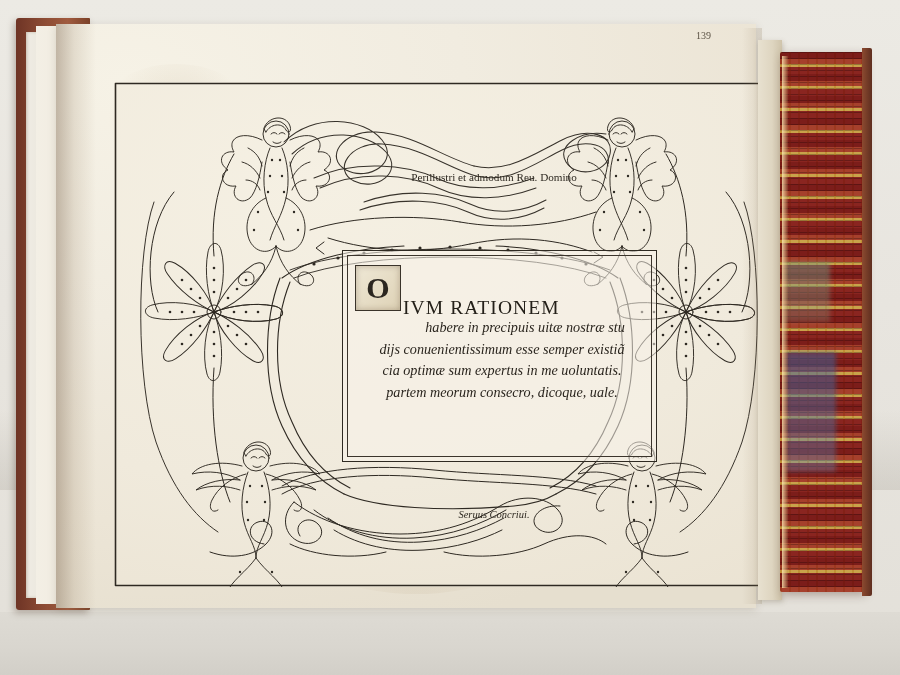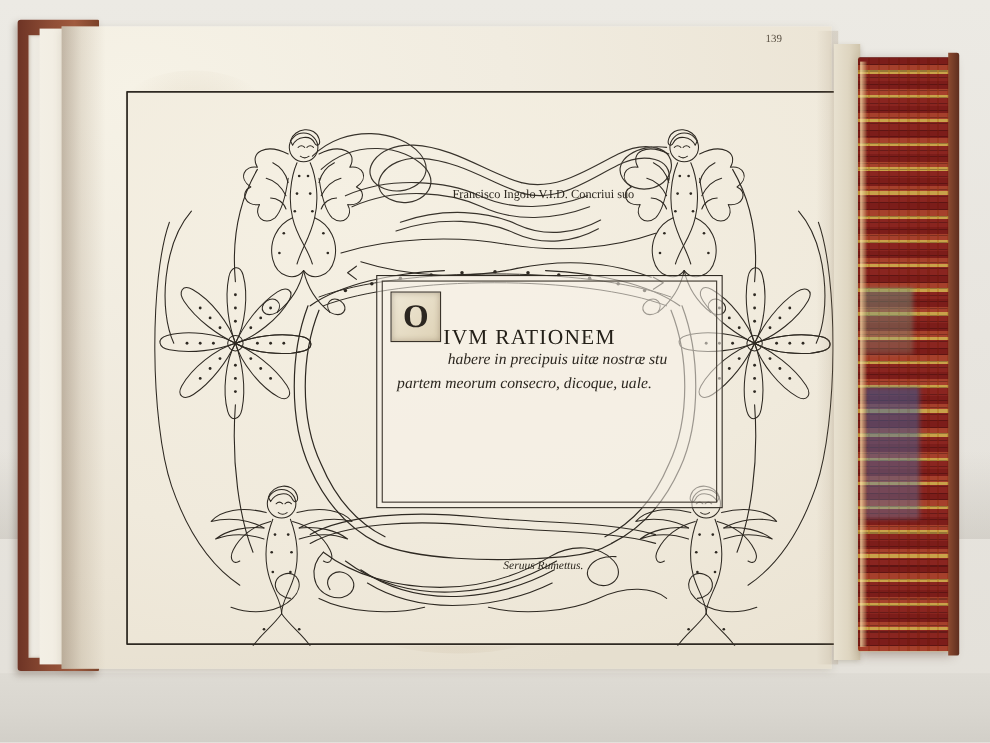--- a/index.html
+++ b/index.html
@@ -198,20 +198,21 @@
   }
   .body-text {
     position: absolute;
     left: 18px; top: 66px;
     width: 282px;
     font-family: "Liberation Serif", serif;
     font-size: 14.2px;
     line-height: 21.5px;
     color: #2a251e;
     font-style: italic;
+    text-align: center;
   }
   .body-text .ln { display: block; white-space: nowrap; }
   .body-text .ln:first-child { text-indent: 46px; }
 
   
   .dedication {
     position: absolute;
     left: 250px; top: 88px;
     width: 260px;
     text-align: center;
@@ -572,34 +573,36 @@
             </g>
 
             <g stroke-width="0.95">
               <path d="M40 120 C22 170 22 300 42 360 C58 406 80 434 104 450"></path>
               <path d="M630 120 C648 170 648 300 628 360 C612 406 590 434 566 450"></path>
             </g>
           </g>
         </svg>
 
         <div class="dedication">
-          <div>Francisco Ingolo V.I.D. Concriui suo</div>
+          <div>Perillustri et admodum Reu. Domino</div>
         </div>
 
         <div class="cartouche">
           <div class="cartouche-inner"></div>
           <div class="drop-cap">O</div>
           <div class="title-line">IVM RATIONEM</div>
           <div class="body-text">
             <span class="ln">habere in precipuis uitæ nostræ stu</span>
+            <span class="ln">dijs conuenientissimum esse semper existiã</span>
+            <span class="ln">cia optimæ sum expertus in me uoluntatis.</span>
             <span class="ln">partem meorum consecro, dicoque, uale.</span>
           </div>
         </div>
 
-        <div class="signature">Seruus Rumettus.</div>
+        <div class="signature">Seruus Concriui.</div>
 
       </div>
     </div>
 
     <div class="gutter-shadow"></div>
     <div class="page-right-edge"></div>
 
     <div class="edge-block"></div>
     <div class="fore-edge">
       <div class="gold-flecks"></div>

